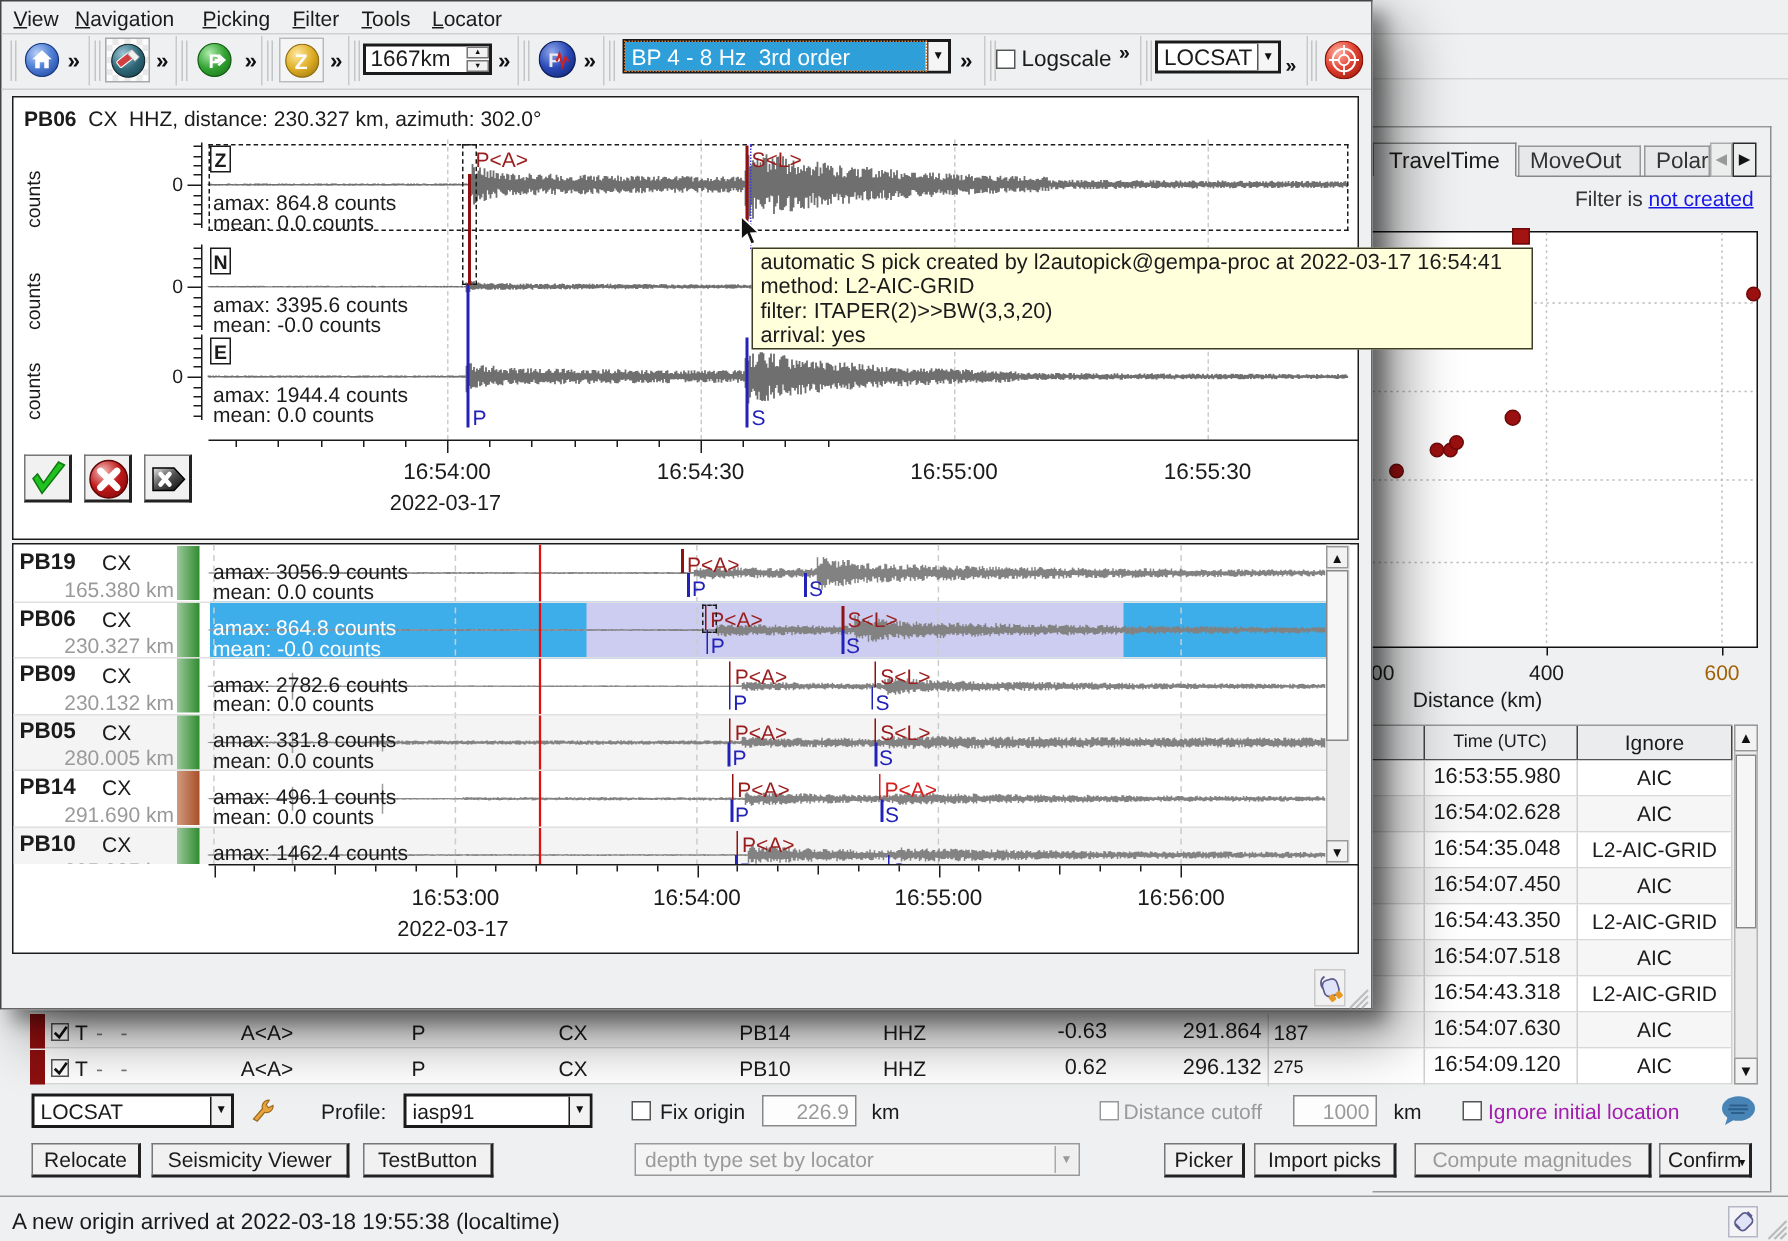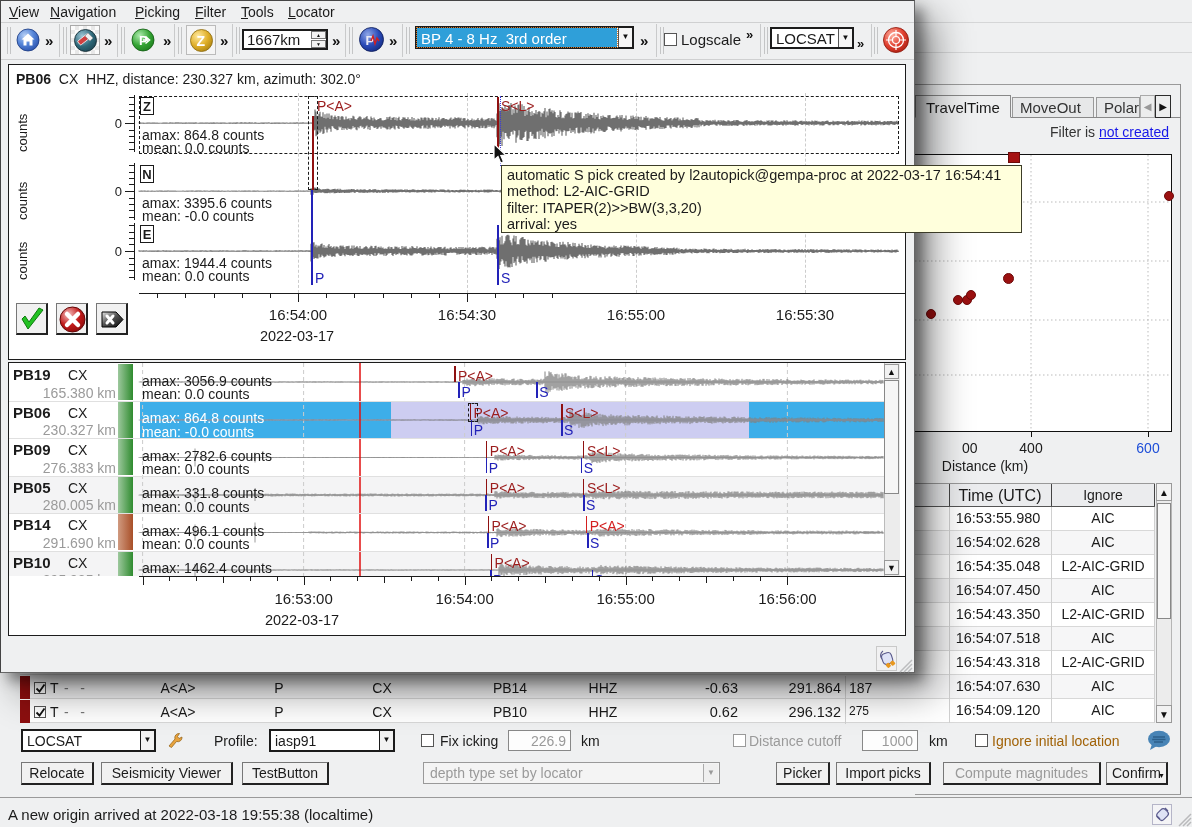--- a/index.html
+++ b/index.html
@@ -36,31 +36,31 @@
     <line x1="200" y1="0" x2="200" y2="276" stroke="#bbbbbb" stroke-dasharray="1.5,2.5"></line>
     <line x1="317" y1="0" x2="317" y2="276" stroke="#bbbbbb" stroke-dasharray="1.5,2.5"></line>
   </svg>
 <div class="abs" style="left:926px;top:309px;width:10px;height:10px;border-radius:50%;background:#9b1010;border:1px solid #6d0b0b;"></div>
 <div class="abs" style="left:953px;top:295px;width:10px;height:10px;border-radius:50%;background:#9b1010;border:1px solid #6d0b0b;"></div>
 <div class="abs" style="left:962px;top:295px;width:10px;height:10px;border-radius:50%;background:#9b1010;border:1px solid #6d0b0b;"></div>
 <div class="abs" style="left:966px;top:290px;width:10px;height:10px;border-radius:50%;background:#9b1010;border:1px solid #6d0b0b;"></div>
 <div class="abs" style="left:1002.5px;top:272.5px;width:11.0px;height:11.0px;border-radius:50%;background:#9b1010;border:1px solid #6d0b0b;"></div>
 <div class="abs" style="left:1164px;top:191px;width:10px;height:10px;border-radius:50%;background:#9b1010;border:1px solid #6d0b0b;"></div>
 <div class="abs" style="left:1008px;top:152px;width:12px;height:11px;background:#a51212;border:1px solid #6d0b0b;"></div>
-<div class="abs" style="left:914px;top:440px;font-size:14px;color:#1b1b1b;margin-left:48px;">00</div>
+<div class="abs" style="left:914px;top:440px;font-size:14px;color:#1b1b1b;">00</div>
 <div class="abs" style="left:1031px;top:440px;font-size:14px;color:#1b1b1b;transform:translateX(-50%);">400</div>
-<div class="abs" style="left:1148px;top:440px;font-size:14px;color:#1d4ed8;transform:translateX(-50%);">600</div>
+<div class="abs" style="left:1148px;top:440px;font-size:14px;color:#a16207;transform:translateX(-50%);">600</div>
 <div class="abs" style="left:985px;top:458px;font-size:14px;color:#1b1b1b;transform:translateX(-50%);">Distance (km)</div>
 <div class="abs" style="left:1031px;top:432px;width:1px;height:5px;background:#111;"></div>
 <div class="abs" style="left:1148px;top:432px;width:1px;height:5px;background:#111;"></div>
 <div class="abs" style="left:20px;top:483px;width:1135px;height:24px;background:#ebecee;border-top:1px solid #999;border-bottom:1px solid #555;"></div>
 <div class="abs" style="left:949px;top:484px;width:1px;height:22px;background:#444;"></div>
 <div class="abs" style="left:1051px;top:484px;width:1px;height:22px;background:#444;"></div>
 <div class="abs" style="left:1154px;top:484px;width:1px;height:22px;background:#444;"></div>
-<div class="abs" style="left:1000px;top:487px;font-size:16px;color:#1b1b1b;transform:translateX(-50%);">Time (UTC)</div>
+<div class="abs" style="left:1000px;top:487px;font-size:12px;color:#1b1b1b;transform:translateX(-50%);">Time (UTC)</div>
 <div class="abs" style="left:1103px;top:487px;font-size:14px;color:#1b1b1b;transform:translateX(-50%);">Ignore</div>
 <div class="abs" style="left:20px;top:507px;width:1134px;height:24px;background:#ffffff;border-bottom:1px solid #d8d8d8;"></div>
 <div class="abs" style="left:998px;top:510px;font-size:14.5px;color:#1b1b1b;transform:translateX(-50%);">16:53:55.980</div>
 <div class="abs" style="left:1103px;top:510px;font-size:14px;color:#1b1b1b;transform:translateX(-50%);">AIC</div>
 <div class="abs" style="left:949px;top:507px;width:1px;height:24px;background:#d0d0d0;"></div>
 <div class="abs" style="left:1051px;top:507px;width:1px;height:24px;background:#d0d0d0;"></div>
 <div class="abs" style="left:1154px;top:507px;width:1px;height:24px;background:#d0d0d0;"></div>
 <div class="abs" style="left:20px;top:531px;width:1134px;height:24px;background:#f6f6f7;border-bottom:1px solid #d8d8d8;"></div>
 <div class="abs" style="left:998px;top:534px;font-size:14.5px;color:#1b1b1b;transform:translateX(-50%);">16:54:02.628</div>
 <div class="abs" style="left:1103px;top:534px;font-size:14px;color:#1b1b1b;transform:translateX(-50%);">AIC</div>
@@ -149,29 +149,29 @@
 <div class="abs" style="left:27px;top:733px;font-size:14px;color:#1b1b1b;">LOCSAT</div>
 <div class="abs" style="left:140px;top:731px;width:14px;height:19px;background:#f2f2f2;border-left:1px solid #1b1b1b;text-align:center;font-size:8px;line-height:18px;color:#111;">▼</div>
 <svg class="abs" style="left:165px;top:730px;" width="20" height="20" viewBox="0 0 20 20">
     <path d="M4 16 L10 9 A4.2 4.2 0 0 1 14.5 3.5 L12.5 6.5 L14 8.5 L17 7 A4.2 4.2 0 0 1 11.5 11.5 L6.5 17.5 Z" fill="#e8a33d" stroke="#9a6a1f" stroke-width="0.8"></path>
   </svg>
 <div class="abs" style="left:214px;top:733px;font-size:14px;color:#1b1b1b;">Profile:</div>
 <div class="abs" style="left:269px;top:729px;width:126px;height:23px;background:#fff;border:2px solid #1b1b1b;"></div>
 <div class="abs" style="left:275px;top:733px;font-size:14px;color:#1b1b1b;">iasp91</div>
 <div class="abs" style="left:379px;top:731px;width:14px;height:19px;background:#f2f2f2;border-left:1px solid #1b1b1b;text-align:center;font-size:8px;line-height:18px;color:#111;">▼</div>
 <div class="cbx" style="left:421px;top:734px;"></div>
-<div class="abs" style="left:440px;top:733px;font-size:14px;color:#1b1b1b;">Fix icking</div>
+<div class="abs" style="left:440px;top:733px;font-size:14px;color:#1b1b1b;">Fix origin</div>
 <div class="abs" style="left:508px;top:730px;width:63px;height:21px;background:#fdfdfd;border:1px solid #888;font-size:14px;color:#9a9a9a;text-align:right;padding:2px 4px 0 0;">226.9</div>
 <div class="abs" style="left:581px;top:733px;font-size:14px;color:#1b1b1b;">km</div>
 <div class="cbx" style="left:733px;top:734px;border-color:#9a9a9a;"></div>
 <div class="abs" style="left:749px;top:733px;font-size:14px;color:#9a9a9a;">Distance cutoff</div>
 <div class="abs" style="left:862px;top:730px;width:56px;height:21px;background:#fdfdfd;border:1px solid #888;font-size:14px;color:#9a9a9a;text-align:right;padding:2px 4px 0 0;">1000</div>
 <div class="abs" style="left:929px;top:733px;font-size:14px;color:#1b1b1b;">km</div>
 <div class="cbx" style="left:975px;top:734px;"></div>
-<div class="abs" style="left:992px;top:733px;font-size:14px;color:#a16207;">Ignore initial location</div>
+<div class="abs" style="left:992px;top:733px;font-size:14px;color:#a21caf;">Ignore initial location</div>
 <svg class="abs" style="left:1146px;top:729px;" width="26" height="24" viewBox="0 0 26 24">
     <ellipse cx="13" cy="10" rx="11" ry="8.2" fill="#4884b6"></ellipse>
     <path d="M6 15 L4 21 L11 17 Z" fill="#4884b6"></path>
     <path d="M7 8 H19 M6.2 10.5 H19.5 M8 13 H17" stroke="#2c5f8a" stroke-width="1.4"></path>
   </svg>
 <div class="btn" style="left:21px;top:762px;width:73px;height:23px;line-height:20px;font-size:14px;color:#1b1b1b;">Relocate</div>
 <div class="btn" style="left:101px;top:762px;width:132px;height:23px;line-height:20px;font-size:14px;color:#1b1b1b;">Seismicity Viewer</div>
 <div class="btn" style="left:242px;top:762px;width:87px;height:23px;line-height:20px;font-size:14px;color:#1b1b1b;">TestButton</div>
 <div class="btn" style="left:776px;top:762px;width:54px;height:23px;line-height:20px;font-size:14px;color:#1b1b1b;">Picker</div>
 <div class="btn" style="left:836px;top:762px;width:95px;height:23px;line-height:20px;font-size:14px;color:#1b1b1b;">Import picks</div>
@@ -509,21 +509,21 @@
     <div class="abs" style="left:142px;top:23.0px;font-size:14px;color:#1b1b1b;">mean: 0.0 counts</div>
     <div class="abs" style="left:13px;top:40.5px;font-size:15px;font-weight:bold;color:#1b1b1b;">PB06</div>
     <div class="abs" style="left:68px;top:41.5px;font-size:14px;color:#1b1b1b;">CX</div>
     <div class="abs" style="left:116px;top:59px;font-size:14px;color:#9a9a9a;transform:translateX(-100%);">230.327 km</div>
     <div class="abs" style="left:118px;top:38.5px;width:15px;height:36px;background:linear-gradient(90deg,#9dc89d,#2f8b2f);"></div>
     <div class="abs" style="left:9px;top:75.2px;width:875px;height:1px;background:#e0e0e0;"></div>
     <div class="abs" style="left:142px;top:47px;font-size:14px;color:#fff;">amax: 864.8 counts</div>
     <div class="abs" style="left:142px;top:60.5px;font-size:14px;color:#fff;">mean: -0.0 counts</div>
     <div class="abs" style="left:13px;top:78.0px;font-size:15px;font-weight:bold;color:#1b1b1b;">PB09</div>
     <div class="abs" style="left:68px;top:79.0px;font-size:14px;color:#1b1b1b;">CX</div>
-    <div class="abs" style="left:116px;top:96.5px;font-size:14px;color:#9a9a9a;transform:translateX(-100%);">276.383 km</div>
+    <div class="abs" style="left:116px;top:96.5px;font-size:14px;color:#9a9a9a;transform:translateX(-100%);">230.132 km</div>
     <div class="abs" style="left:118px;top:76.0px;width:15px;height:36px;background:linear-gradient(90deg,#9dc89d,#2f8b2f);"></div>
     <div class="abs" style="left:9px;top:112.7px;width:875px;height:1px;background:#e0e0e0;"></div>
     <div class="abs" style="left:142px;top:84.5px;font-size:14px;color:#1b1b1b;">amax: 2782.6 counts</div>
     <div class="abs" style="left:142px;top:98.0px;font-size:14px;color:#1b1b1b;">mean: 0.0 counts</div>
     <div class="abs" style="left:13px;top:115.5px;font-size:15px;font-weight:bold;color:#1b1b1b;">PB05</div>
     <div class="abs" style="left:68px;top:116.5px;font-size:14px;color:#1b1b1b;">CX</div>
     <div class="abs" style="left:116px;top:134px;font-size:14px;color:#9a9a9a;transform:translateX(-100%);">280.005 km</div>
     <div class="abs" style="left:118px;top:113.5px;width:15px;height:36px;background:linear-gradient(90deg,#9dc89d,#2f8b2f);"></div>
     <div class="abs" style="left:9px;top:150.2px;width:875px;height:1px;background:#e0e0e0;"></div>
     <div class="abs" style="left:142px;top:122px;font-size:14px;color:#1b1b1b;">amax: 331.8 counts</div>

